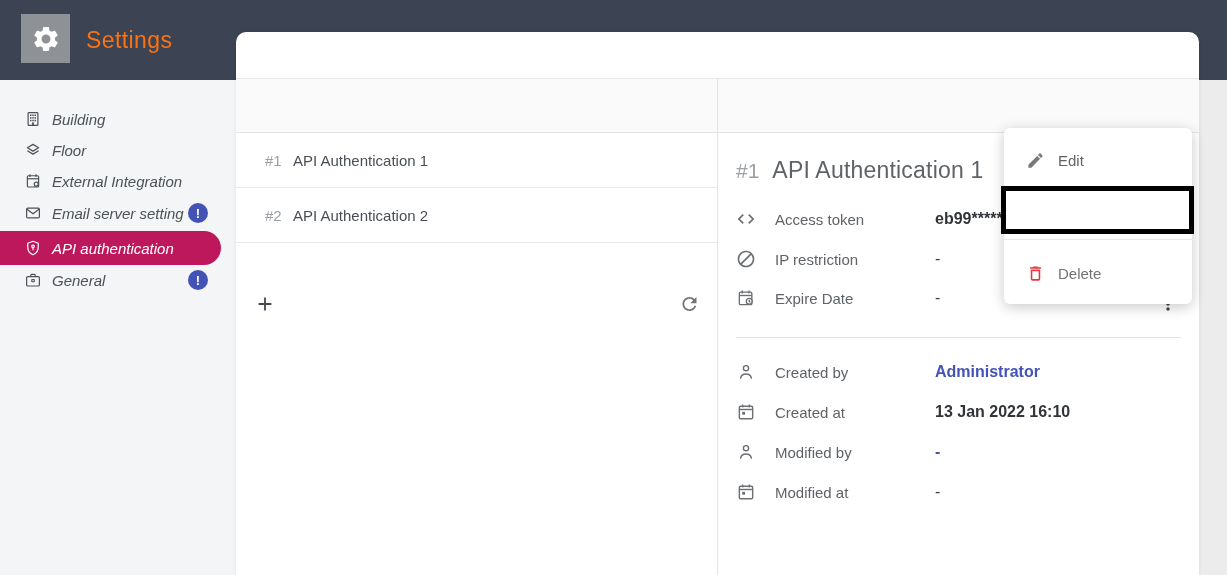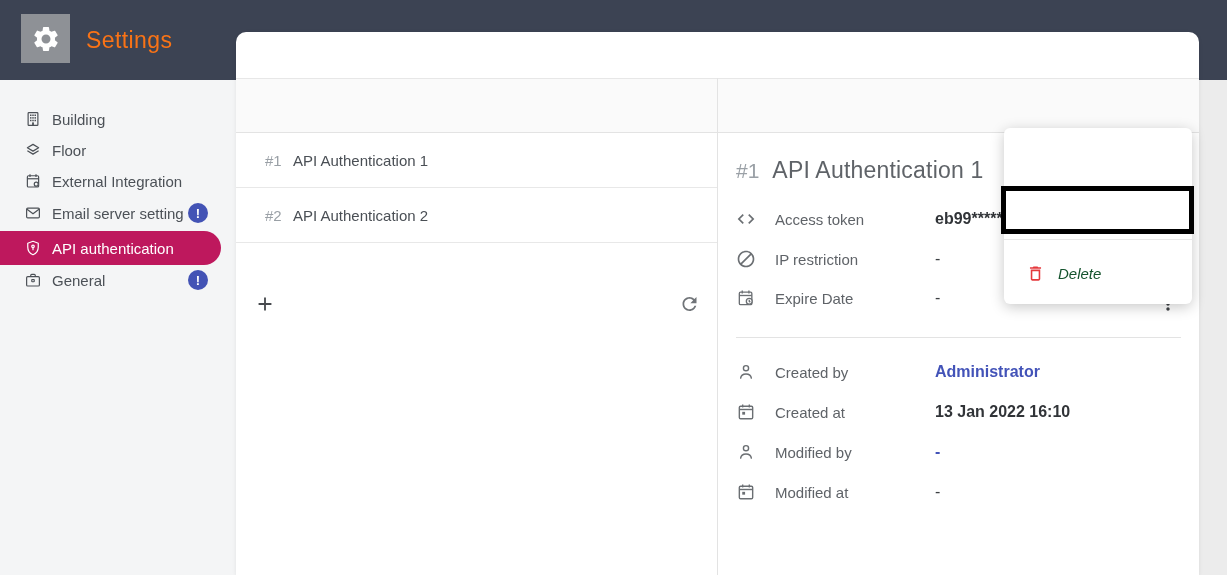--- a/index.html
+++ b/index.html
@@ -17,21 +17,21 @@
   .logo-box { position:absolute; left:21px; top:14px; width:49px; height:49px; background:#8e9196;
               display:flex; align-items:center; justify-content:center; }
   .header-title { position:absolute; left:86px; top:0; height:80px; display:flex; align-items:center;
                   color:#f97316; font-size:23px; letter-spacing:.4px; }
 
   
   .sidebar { position:absolute; left:0; top:80px; width:236px; height:495px; background:#f4f5f6; }
   .side-item { position:absolute; left:0; width:236px; height:32px; display:flex; align-items:center;
                color:#4c5157; font-size:15px; cursor:pointer; }
   .side-item .side-icon { position:absolute; left:24px; width:18px; height:18px; color:#4c5157; }
-  .side-item .side-label { position:absolute; left:52px; white-space:nowrap; }
+  .side-item .side-label { position:absolute; left:52px; white-space:nowrap;font-style:italic; }
   .side-item.selected { background:#be185d; color:#ffffff; width:221px; height:34px; border-radius:0 17px 17px 0; }
   .side-item.selected .side-icon { color:#ffffff; }
   .badge { position:absolute; left:188px; top:50%; transform:translateY(-50%); width:20px; height:20px;
            border-radius:50%; background:#4353b5; color:#fff; font-size:13px; font-weight:bold;
            display:flex; align-items:center; justify-content:center; }
 
   
   .card { position:absolute; left:236px; top:32px; width:963px; height:543px; background:#ffffff;
           border-radius:10px 10px 0 0; box-shadow:0 1px 4px rgba(0,0,0,.08); }
   .toolbar { position:absolute; left:0; top:46px; width:963px; height:55px; background:#fafafa;
@@ -61,21 +61,21 @@
   .f-value.bold { font-weight:bold; color:#313438; }
   .f-value.link { font-weight:bold; color:#4353b8; cursor:pointer; }
   .detail-divider { position:absolute; left:18px; right:18px; top:204px; height:1px; background:#e3e3e3; }
 
   
   .menu { position:absolute; left:1004px; top:128px; width:188px; height:176px; background:#ffffff;
           border-radius:6px; box-shadow:0 3px 14px rgba(0,0,0,.22); z-index:10; }
   .menu-item { position:absolute; left:0; width:188px; height:50px; display:flex; align-items:center;
                padding-left:22px; gap:13px; font-size:15px; color:#5f6368; cursor:pointer; white-space:nowrap; }
   .menu-item .m-icon { width:19px; height:19px; color:#77797c; flex:none; }
-  .menu-item.danger { color:#14532d;font-style:italic; }
+  .menu-item.danger { color:#737373; }
   .menu-item.danger .m-icon { color:#e5393c; }
   .menu-divider { position:absolute; left:0; top:111px; width:188px; height:1px; background:#e8e8e8; }
 
   
   .highlight { position:absolute; left:1001px; top:186px; width:193px; height:48px;
                border:5px solid #000000; z-index:12; pointer-events:none; }
 </style>
 </head>
 <body>
 
@@ -296,20 +296,28 @@
             <rect x="7.5" y="11.8" width="3.4" height="3.4" fill="currentColor" stroke="none"></rect>
           </svg>
       </span>
       <span class="f-label">Modified at</span>
       <span class="f-value">-</span>
     </div>
   </div>
 </div>
 
 <div class="menu">
+  <div class="menu-item" style="top:7px">
+    <span class="m-icon">
+      <svg width="19" height="19" viewBox="0 0 24 24" fill="currentColor">
+          <path d="M3 17.25V21h3.75L17.81 9.94l-3.75-3.75L3 17.25zM20.71 7.04c.39-.39.39-1.02 0-1.41l-2.34-2.34c-.39-.39-1.02-.39-1.41 0l-1.83 1.83 3.75 3.75 1.83-1.83z"></path>
+        </svg>
+    </span>
+    <span>Edit</span>
+  </div>
   <div class="menu-divider"></div>
   <div class="menu-item danger" style="top:120px">
     <span class="m-icon">
       <svg width="19" height="19" viewBox="0 0 24 24" fill="currentColor">
           <path d="M6 19c0 1.1.9 2 2 2h8c1.1 0 2-.9 2-2V7H6v12zM8 9h8v10H8V9zm7.5-5-1-1h-5l-1 1H5v2h14V4h-3.5z"></path>
         </svg>
     </span>
     <span>Delete</span>
   </div>
 </div>

